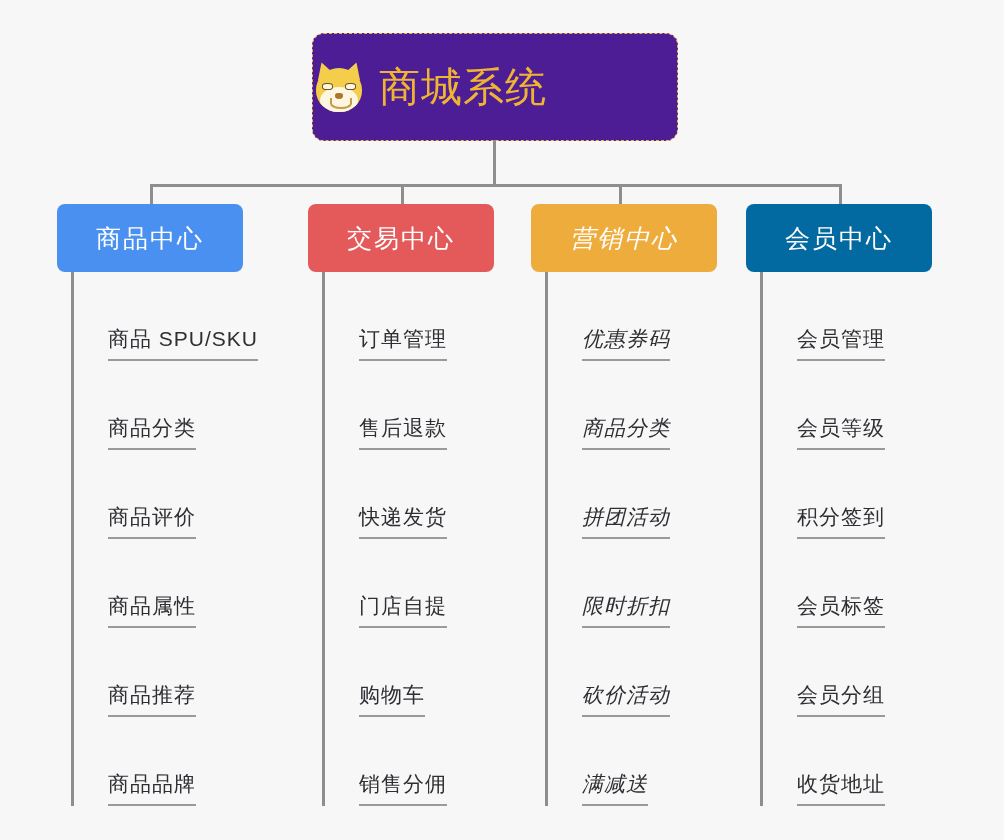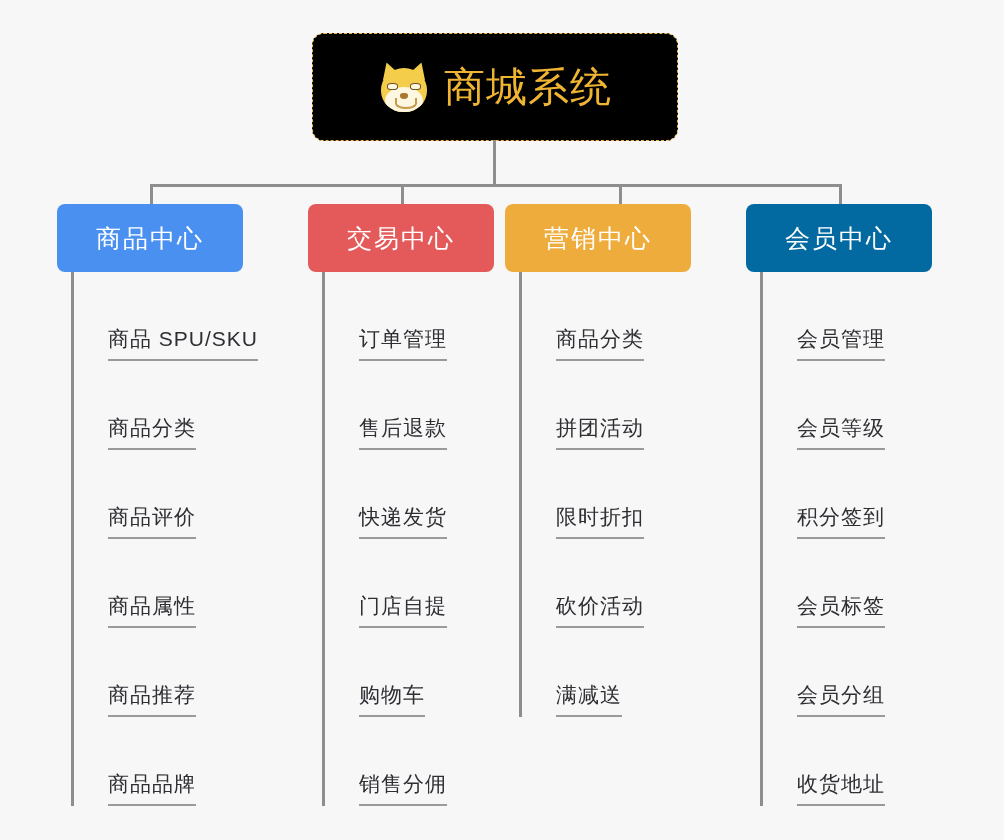--- a/index.html
+++ b/index.html
@@ -21,27 +21,27 @@
     height: 840px;
   }
 
   
   .root-card {
     position: absolute;
     left: 312px;
     top: 33px;
     width: 366px;
     height: 108px;
-    background: #000000;
+    background: #4c1d95;
     border: 1px dashed #eab948;
     border-radius: 12px;
     box-sizing: border-box;
     display: flex;
     align-items: center;
-    justify-content: center;
+    justify-content: flex-start;
     gap: 14px;
   }
   .root-title {
     font-size: 41px;
     color: #f0b433;
     letter-spacing: 1px;
     line-height: 1;
     white-space: nowrap;
   }
 
@@ -236,25 +236,28 @@
         </div>
       <div class="leaf">
           <span class="leaf-label">商品推荐</span>
         </div>
       <div class="leaf">
           <span class="leaf-label">商品品牌</span>
         </div>
     </div>
   </div>
 
-  <div class="column" style="left:505px; width:186px;">
+  <div class="column" style="left:531px; width:186px;font-style:italic;">
     <div class="cat-box" style="background:#eeac3d; width:186px;">
       <span>营销中心</span>
     </div>
     <div class="leaf-rail">
+      <div class="leaf">
+          <span class="leaf-label">优惠券码</span>
+        </div>
       <div class="leaf">
           <span class="leaf-label">商品分类</span>
         </div>
       <div class="leaf">
           <span class="leaf-label">拼团活动</span>
         </div>
       <div class="leaf">
           <span class="leaf-label">限时折扣</span>
         </div>
       <div class="leaf">

